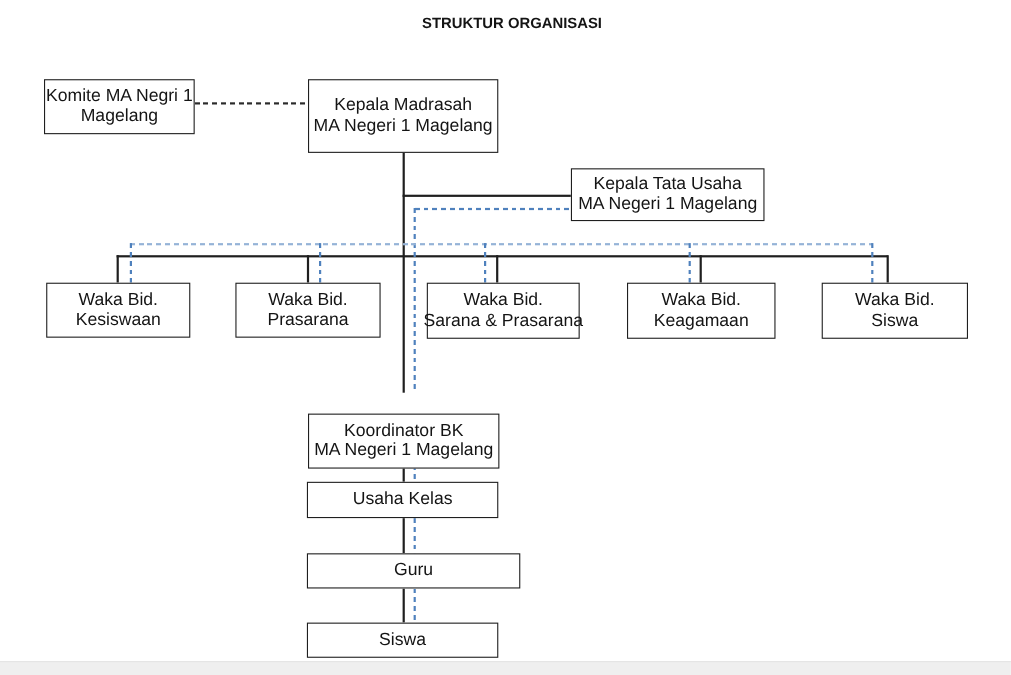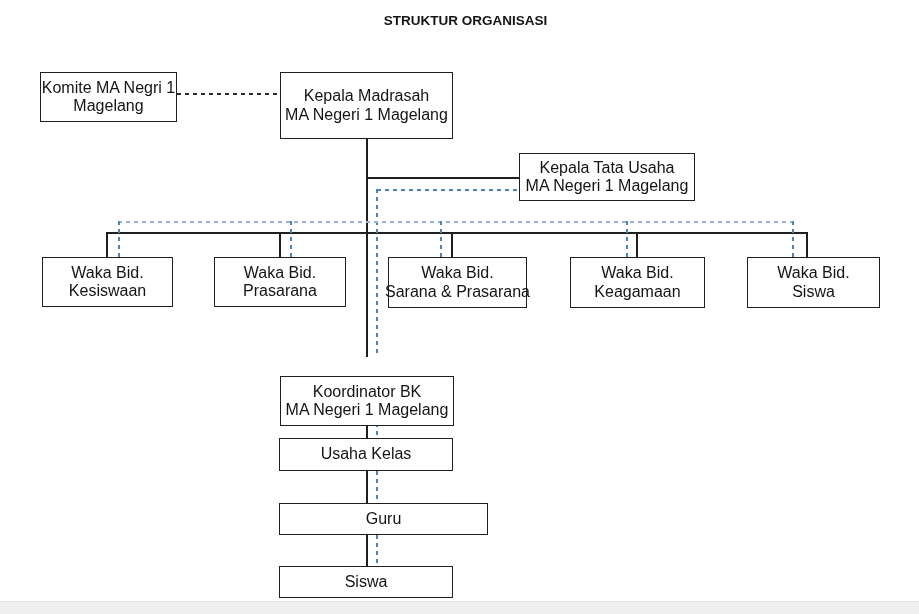--- a/index.html
+++ b/index.html
@@ -39,21 +39,21 @@
   #n-komite      {left:40px;  top:72px;  width:137px; height:50px;}
   #n-kepala      {left:280px; top:72px;  width:173px; height:67px;}
   #n-tatausaha   {left:519px; top:153px; width:176px; height:48px;}
   #n-kesiswaan   {left:42px;  top:257px; width:131px; height:50px;}
   #n-kurikulum   {left:214px; top:257px; width:132px; height:50px;}
   #n-sarana      {left:388px; top:257px; width:139px; height:51px;}
   #n-keagamaan   {left:570px; top:257px; width:135px; height:51px;}
   #n-humas       {left:747px; top:257px; width:133px; height:51px;}
   #n-koordinator {left:280px; top:376px; width:174px; height:50px;}
   #n-wali        {left:279px; top:438px; width:174px; height:33px;}
-  #n-guru        {left:279px; top:503px; width:209px; height:32px;}
+  #n-guru        {left:279px; top:503px; width:194px; height:32px;}
   #n-siswa       {left:279px; top:566px; width:174px; height:32px;}
 </style>
 </head>
 <body>
 
 <div class="canvas">
 
   <div class="title">
     <div>STRUKTUR ORGANISASI</div>
   </div>

